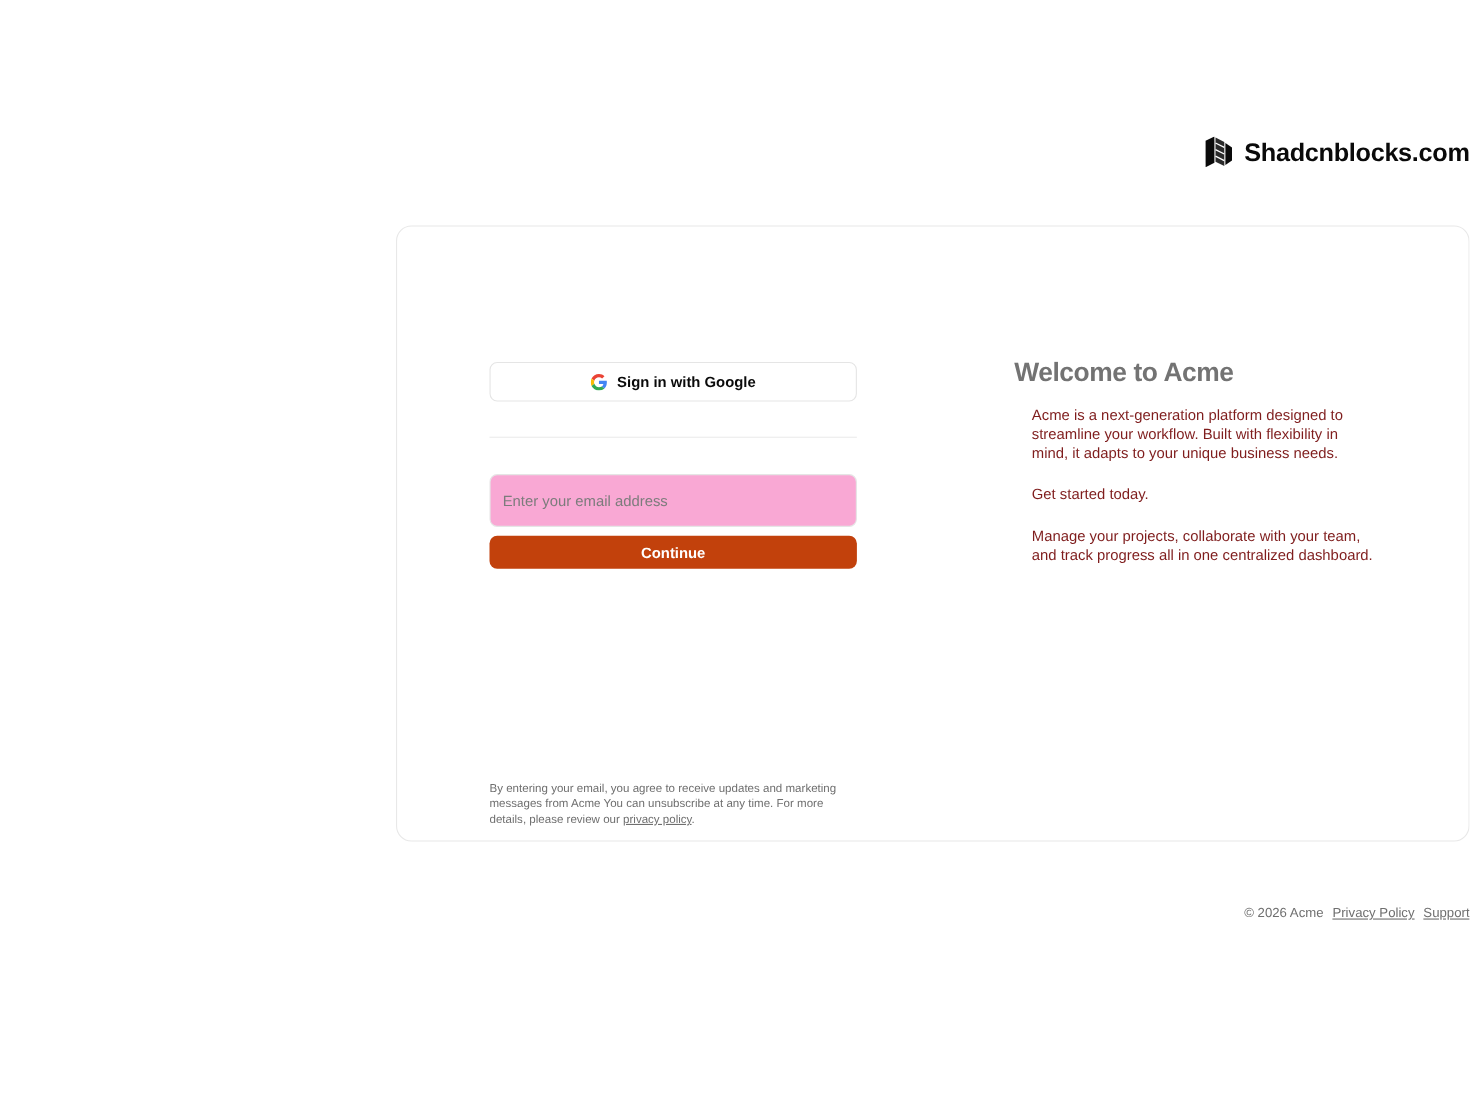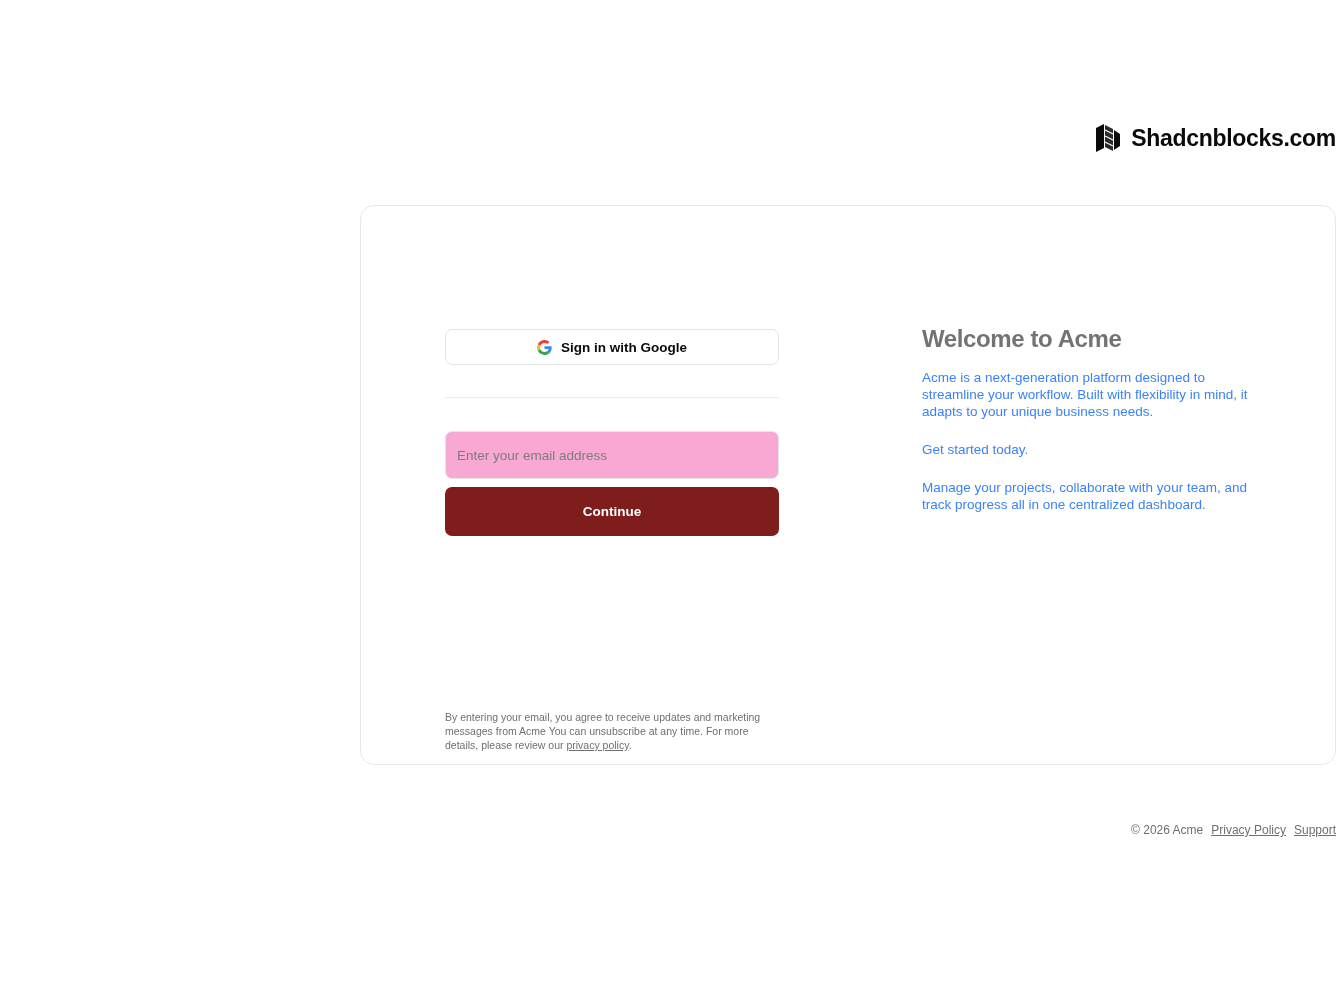--- a/index.html
+++ b/index.html
@@ -106,24 +106,24 @@
     font-size: 13.5px;
     font-family: "Liberation Sans", sans-serif;
     color: #0a0a0a;
     outline: none;
   }
   .email-input::placeholder { color: #7c7c7c; }
 
   .continue-btn {
     margin-top: 8px;
     width: 334px;
-    height: 49px;
+    height: 30px;
     border: none;
     border-radius: 7px;
-    background: #7f1d1d;
+    background: #c2410c;
     color: #fff;
     font-size: 13.5px;
     font-weight: 600;
     font-family: "Liberation Sans", sans-serif;
     cursor: pointer;
   }
 
   .legal {
     position: absolute;
     left: 84px;
@@ -149,24 +149,24 @@
     color: #737373;
     margin: 0;
   }
   .welcome-body {
     position: absolute;
     top: 163px;
     left: 74px;
     width: 330px;
   }
   .welcome-body p {
-    margin: 0 0 21px 0;
+    margin: 0 0 21px 16px;
     font-size: 13.5px;
     line-height: 17px;
-    color: #3b82f6;
+    color: #7f1d1d;
   }
   .welcome-body p:last-child { margin-bottom: 0; }
 
   
   .footer {
     margin-top: 58px;
     display: flex;
     align-items: center;
     gap: 8px;
     font-size: 12px;

